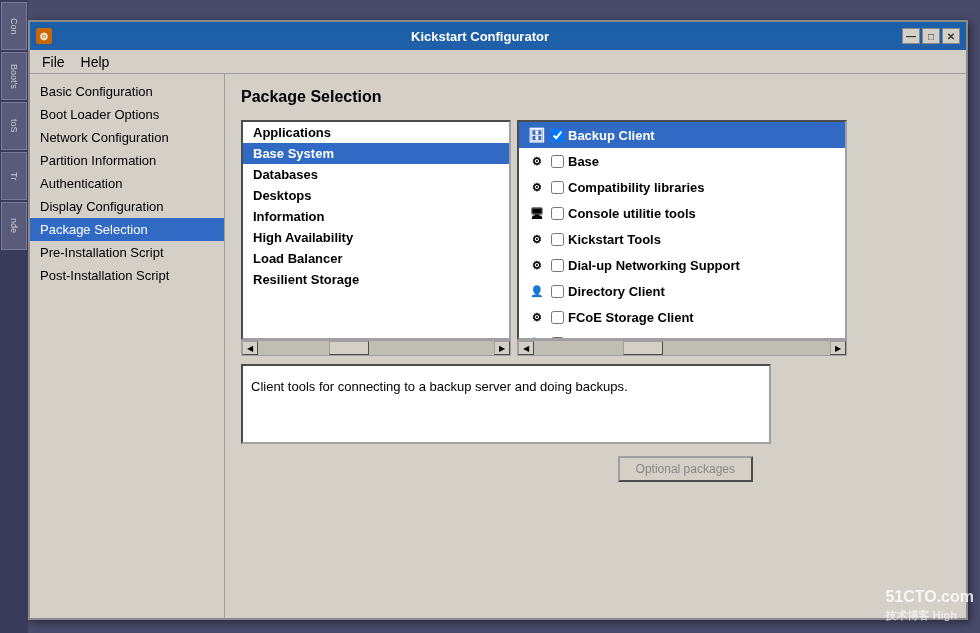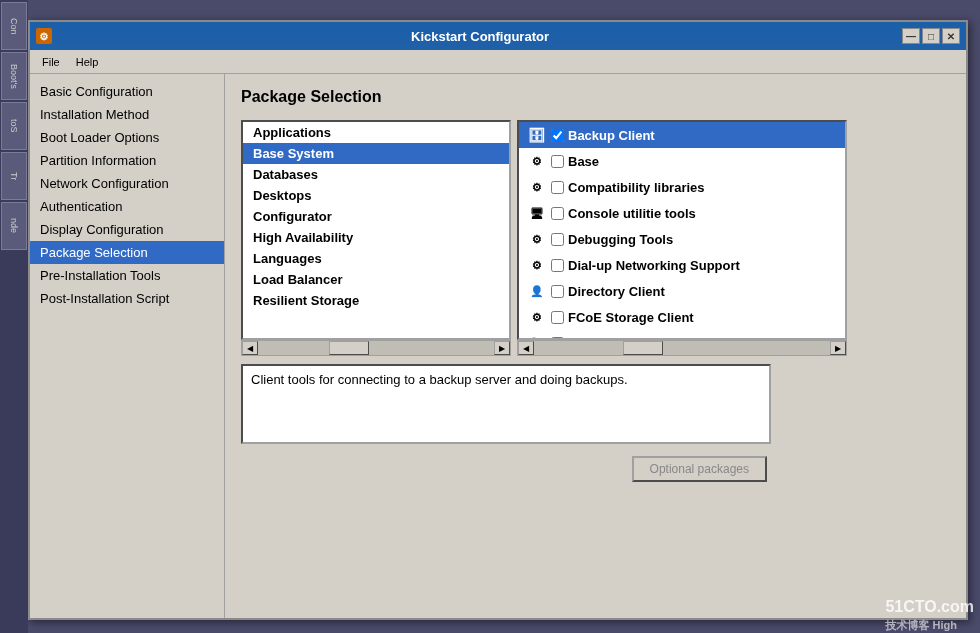--- a/index.html
+++ b/index.html
@@ -110,21 +110,21 @@
       background: #d4d0c8;
       border-bottom: 1px solid #a0a0a0;
       display: flex;
       align-items: center;
       padding: 0 4px;
     }
 
     .menu-item {
       padding: 2px 8px;
       cursor: pointer;
-      font-size: 11px;
+      font-size: 14px;
       color: #000;
     }
 
     
     .content {
       display: flex;
       height: calc(100% - 52px);
       background: #000000;
       justify-content: center;
     }
@@ -243,36 +243,36 @@
       flex-shrink: 0;
       font-size: 11px;
     }
 
     
     .description-box {
       width: 530px;
       border: 2px inset #a0a0a0;
       background: white;
       height: 80px;
-      padding: 6px 8px;
+      padding: 13px 8px;
       font-size: 13px;
       color: #000;
       margin-bottom: 12px;
     }
 
     
     .optional-btn {
       background: #d4d0c8;
       border: 2px outset #a0a0a0;
       padding: 4px 16px;
       font-size: 12px;
       cursor: pointer;
       color: #888;
       float: right;
-      margin-right: 10px;
+      margin-right: 24px;
     }
 
     
     .list-box::-webkit-scrollbar {
       width: 16px;
     }
     .list-box::-webkit-scrollbar-track {
       background: #d4d0c8;
       border-left: 1px solid #a0a0a0;
     }
@@ -316,21 +316,21 @@
       width: 40px;
       height: 14px;
       background: #d4d0c8;
       border: 1px outset #a0a0a0;
       position: absolute;
       left: 30%;
     }
 
     .watermark {
       position: absolute;
-      bottom: 0;
+      bottom: 10px;
       right: 6px;
       color: rgba(255,255,255,0.7);
       font-size: 14px;
       font-weight: bold;
     }
   </style>
 </head>
 <body>
 
 <div class="left-taskbar">
@@ -355,45 +355,43 @@
 
   <div class="menu-bar">
     <div class="menu-item">File</div>
     <div class="menu-item">Help</div>
   </div>
 
   <div class="content">
 
     <div class="sidebar">
       <div class="sidebar-item">Basic Configuration</div>
-      <div class="sidebar-item">Installation Method</div>
       <div class="sidebar-item">Boot Loader Options</div>
+      <div class="sidebar-item">Network Configuration</div>
       <div class="sidebar-item">Partition Information</div>
-      <div class="sidebar-item">Network Configuration</div>
       <div class="sidebar-item">Authentication</div>
       <div class="sidebar-item">Display Configuration</div>
       <div class="sidebar-item active">Package Selection</div>
-      <div class="sidebar-item">Pre-Installation Tools</div>
+      <div class="sidebar-item">Pre-Installation Script</div>
       <div class="sidebar-item">Post-Installation Script</div>
     </div>
 
     <div class="main-panel">
       <div class="panel-title">Package Selection</div>
 
       <div class="lists-container">
 
         <div class="list-box-wrapper">
           <div class="list-box list-box-left">
             <div class="list-item">Applications</div>
             <div class="list-item selected">Base System</div>
             <div class="list-item">Databases</div>
             <div class="list-item">Desktops</div>
-            <div class="list-item">Configurator</div>
+            <div class="list-item">Information</div>
             <div class="list-item">High Availability</div>
-            <div class="list-item">Languages</div>
             <div class="list-item">Load Balancer</div>
             <div class="list-item">Resilient Storage</div>
           </div>
 
           <div class="h-scroll-container" style="width:270px;">
             <div class="h-scroll-arrow">◀</div>
             <div class="h-scroll-track">
               <div class="h-scroll-thumb"></div>
             </div>
             <div class="h-scroll-arrow">▶</div>
@@ -419,21 +417,21 @@
               <span>Compatibility libraries</span>
             </div>
             <div class="list-item-right">
               <span class="item-icon">🖥</span>
               <input type="checkbox" style="">
               <span>Console utilitie tools</span>
             </div>
             <div class="list-item-right">
               <span class="item-icon">⚙</span>
               <input type="checkbox" style="">
-              <span>Debugging Tools</span>
+              <span>Kickstart Tools</span>
             </div>
             <div class="list-item-right">
               <span class="item-icon">⚙</span>
               <input type="checkbox" style="">
               <span>Dial-up Networking Support</span>
             </div>
             <div class="list-item-right">
               <span class="item-icon">👤</span>
               <input type="checkbox" style="">
               <span>Directory Client</span>

